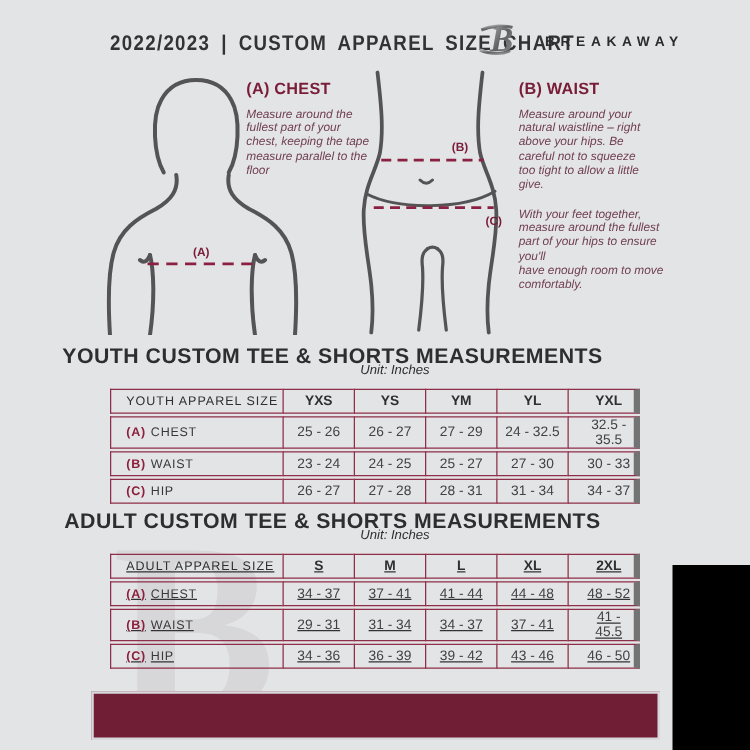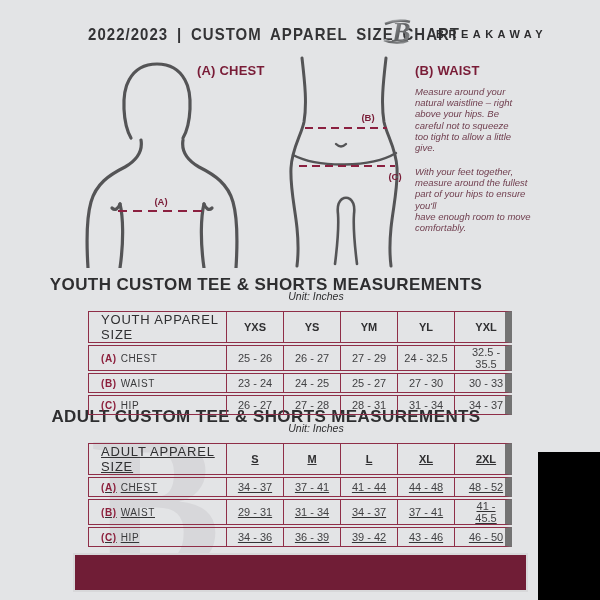--- a/index.html
+++ b/index.html
@@ -19,25 +19,25 @@
 
   
   .section-title{width:532px;text-align:center;font-weight:700;font-size:17px;letter-spacing:0.4px;color:#2e2e30;}
   .unit{width:600px;text-align:center;font-style:italic;font-size:10.5px;color:#2e2e30;padding-left:16px;}
 
   
   .size-table{position:absolute;left:88px;width:424px;border-collapse:separate;border-spacing:0 2px;
         table-layout:fixed;z-index:2;}
   .size-table td{border-top:1px solid #8f2e48;border-bottom:1px solid #8f2e48;border-left:1px solid #8f2e48;
         height:18px;padding:0;}
-  .size-table td:last-child{border-right:7px solid #737373;padding-left:12px;}
+  .size-table td:last-child{border-right:5px solid #737373;padding-left:12px;}
   td.label{padding-left:12px;font-size:10px;letter-spacing:0.6px;color:#39393b;}
   td.val{text-align:center;font-size:11px;color:#424244;}
   td.head{font-weight:700;font-size:11px;color:#2f2f31;}
-  td.label.head{font-weight:400;font-size:13px;letter-spacing:0.8px;}
+  td.label.head{font-weight:400;font-size:10px;letter-spacing:0.8px;}
   .key{color:#8c1f3c;font-weight:700;margin-right:4px;}
 
   
   .watermark{left:90px;top:406px;font-size:196px;line-height:1;font-weight:700;
         font-family:"Liberation Serif",serif;color:#d7d7da;z-index:1;}
   .bottom-bar{left:73px;top:553px;width:451px;height:35px;background:#701d36;border:2px solid #d8d8da;z-index:3;}
   .black-corner{left:538px;top:452px;width:62px;height:148px;background:#000;z-index:4;}
   svg{display:block;}
 </style>
 </head>
@@ -71,20 +71,21 @@
       <path d="M 35,146 C 33,151 30,153 27,150"></path>
       <path d="M 119,146 C 116,158 115,182 119,210"></path>
       <path d="M 119,146 C 121,151 124,153 127,150"></path>
     </g>
     <line x1="33" y1="153" x2="121" y2="153" stroke="#8b2040" stroke-width="2.2" stroke-dasharray="9 6"></line>
     <text x="76" y="147" text-anchor="middle" font-size="9.5" font-weight="bold" fill="#791c37">(A)</text>
   </svg>
 
   <div class="abs" style="left:197px;top:63px;width:102px;">
     <div class="guide-title">(A) CHEST</div>
+    <div class="guide-body">Measure around the fullest part of your chest, keeping the tape measure parallel to the floor</div>
   </div>
 
   <svg class="abs" style="left:283px;top:56px;" width="130" height="212" viewBox="0 0 130 212">
     <g fill="none" stroke="#545456" stroke-width="3" stroke-linecap="round">
       <path d="M 19,2 C 22,28 24,48 21,66 C 18,80 9,92 8,112 C 7,132 12,152 14,172 C 16,192 15,202 14,210"></path>
       <path d="M 103,2 C 100,28 98,48 101,66 C 104,80 113,92 114,112 C 115,132 110,152 108,172 C 106,192 107,202 108,210"></path>
       <path d="M 53,88 Q 58,93 63,88" stroke-width="2.4"></path>
       <path d="M 10,99 C 35,112 88,112 113,97" stroke-width="2.4"></path>
       <path d="M 52,208 C 54,192 56,172 55,158 C 54,150 55,146 59,143" stroke-width="2.6"></path>
       <path d="M 74,208 C 72,192 70,172 71,158 C 72,150 71,146 67,143" stroke-width="2.6"></path>

